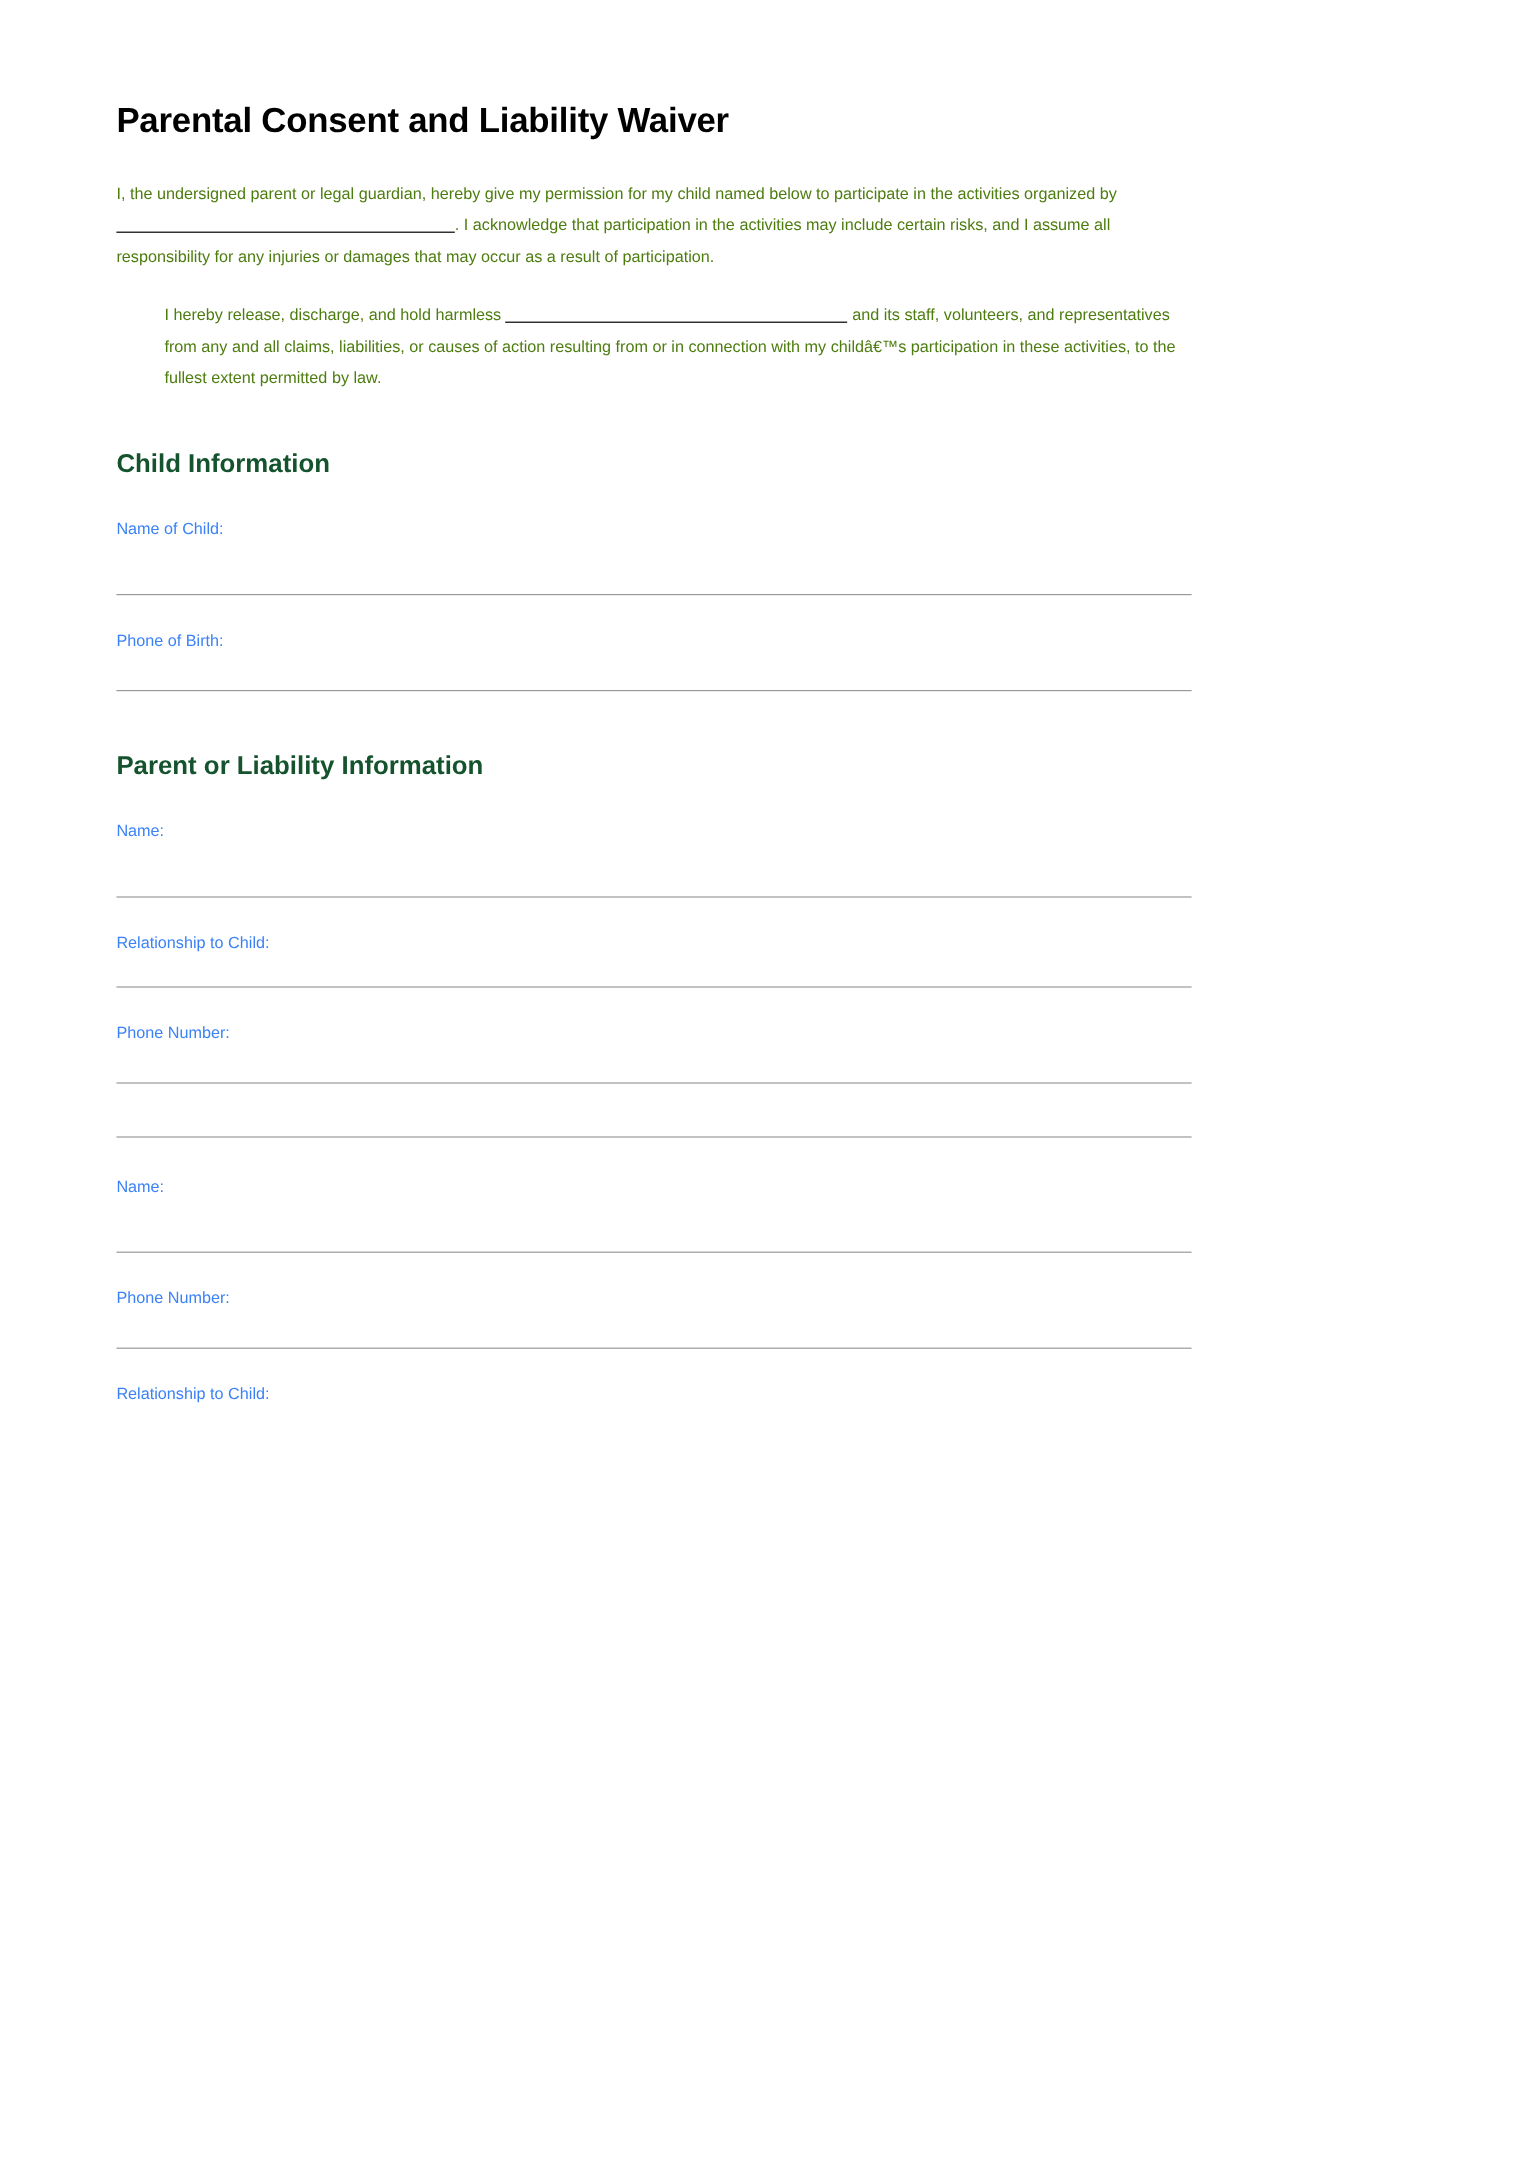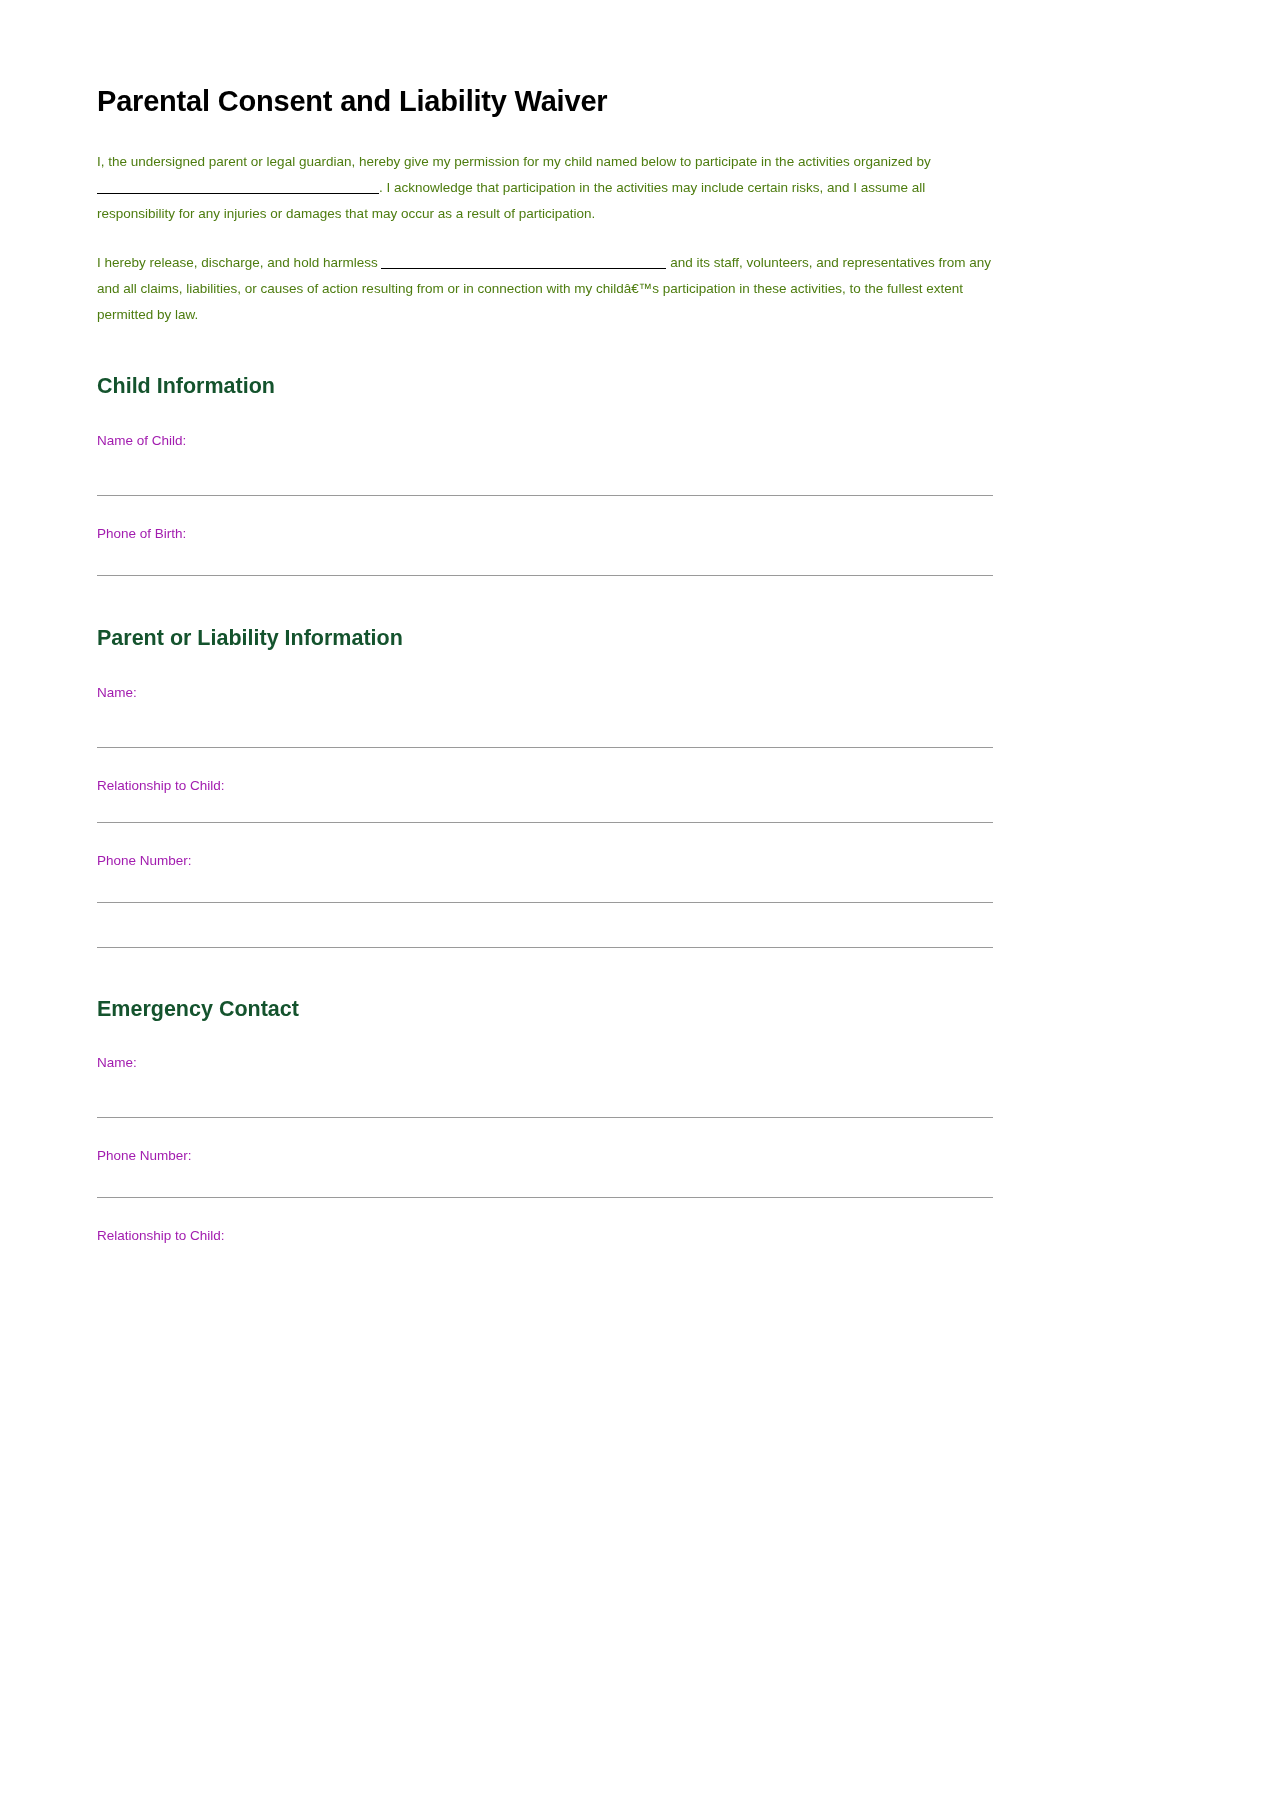--- a/index.html
+++ b/index.html
@@ -41,21 +41,21 @@
   }
 
   p.body-para {
     font-size: 13.5px;
     line-height: 26px;
     margin: 0;
     color: #4d7c0f;
     text-align: left;
   }
   p.para-1 { padding-top: 30px; }
-  p.para-2 { padding-top: 23px; }
+  p.para-2 { padding-top: 23px; margin-left: 40px; }
 
   .blank {
     display: inline-block;
     border-bottom: 1px solid #000;
     vertical-align: baseline;
     height: 15px;
     margin-bottom: -2px;
   }
   .blank-a { width: 282px; }
   .blank-b { width: 285px; }
@@ -70,21 +70,21 @@
   .sec-child     { padding-top: 45px; }
   .sec-parent    { padding-top: 49px; }
   .sec-emergency { padding-top: 48px; }
 
   .field {
     position: relative;
   }
   .field-label {
     font-size: 13.5px;
     line-height: 20px;
-    color: #a21caf;
+    color: #3b82f6;
     padding-top: 28px;
   }
   .field.first .field-label {
     padding-top: 31px;
   }
   .field-rule {
     border: 0;
     border-top: 1px solid #9a9a9a;
     margin: 0;
     width: 896px;
@@ -142,21 +142,20 @@
       <div class="field-label">Phone Number:</div>
       <div class="rule-gap-md"></div>
       <hr class="field-rule">
     </div>
 
     <div class="field">
       <div class="rule-gap-lg"></div>
       <hr class="field-rule">
     </div>
 
-    <h2 class="section-title sec-emergency">Emergency Contact</h2>
 
     <div class="field first">
       <div class="field-label">Name:</div>
       <div class="rule-gap-lg"></div>
       <hr class="field-rule">
     </div>
 
     <div class="field">
       <div class="field-label">Phone Number:</div>
       <div class="rule-gap-md"></div>

